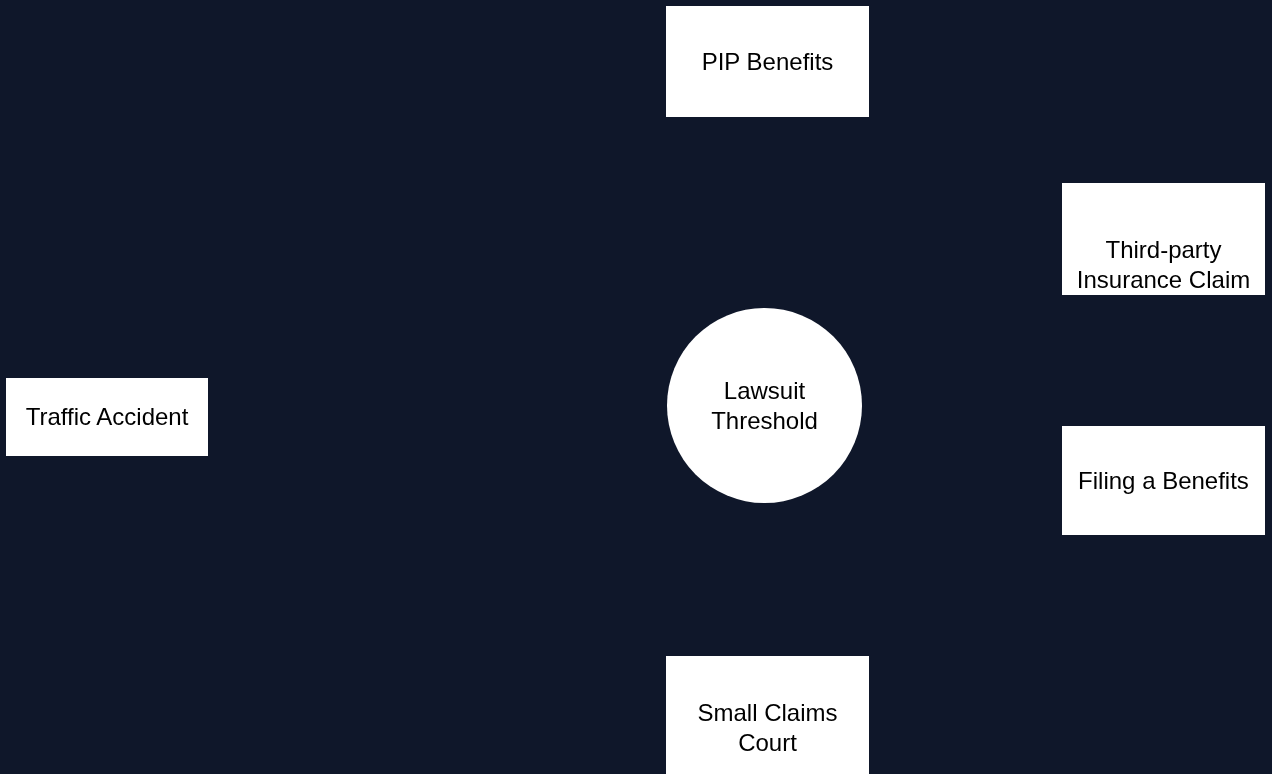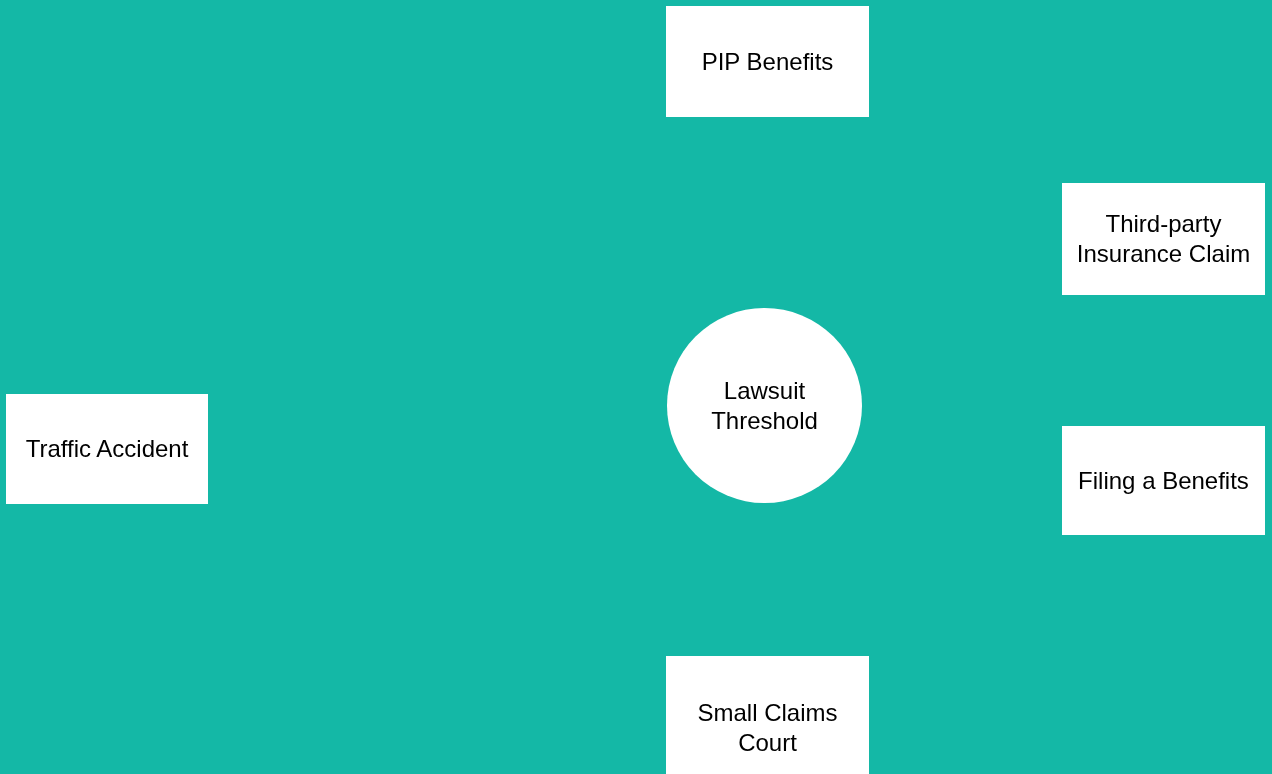--- a/index.html
+++ b/index.html
@@ -4,21 +4,21 @@
 <style>
   html, body {
     margin: 0;
     padding: 0;
     background: #000000;
   }
   #diagram-canvas {
     position: relative;
     width: 1272px;
     height: 774px;
-    background: #14b8a6;
+    background: #0f172a;
     overflow: hidden;
     font-family: "Liberation Sans", "DejaVu Sans", sans-serif;
   }
   .node {
     position: absolute;
     background: #ffffff;
     color: #000000;
     display: flex;
     align-items: center;
     justify-content: center;
@@ -28,22 +28,22 @@
     font-weight: 400;
     box-sizing: border-box;
     padding: 0 3px;
   }
   .node.circle {
     border-radius: 50%;
     padding: 0 18px;
   }
   
   .pos-pip      { left: 666px;  top: 6px;   width: 203px; height: 111px; }
-  .pos-third    { left: 1062px; top: 183px; width: 203px; height: 112px; }
-  .pos-traffic  { left: 6px;    top: 378px; width: 202px; height: 110px; margin-top: 16px; }
+  .pos-third    { left: 1062px; top: 183px; width: 203px; height: 112px; align-items: flex-end; }
+  .pos-traffic  { left: 6px;    top: 378px; width: 202px; height: 78px; }
   .pos-circle   { left: 667px;  top: 308px; width: 195px; height: 195px; align-items: center; }
   .pos-filing   { left: 1062px; top: 426px; width: 203px; height: 109px; }
   .pos-small    { left: 666px;  top: 656px; width: 203px; height: 144px; }
   .node-label { display: inline-block; }
 </style>
 </head>
 <body>
 
 <div id="diagram-canvas">
 

